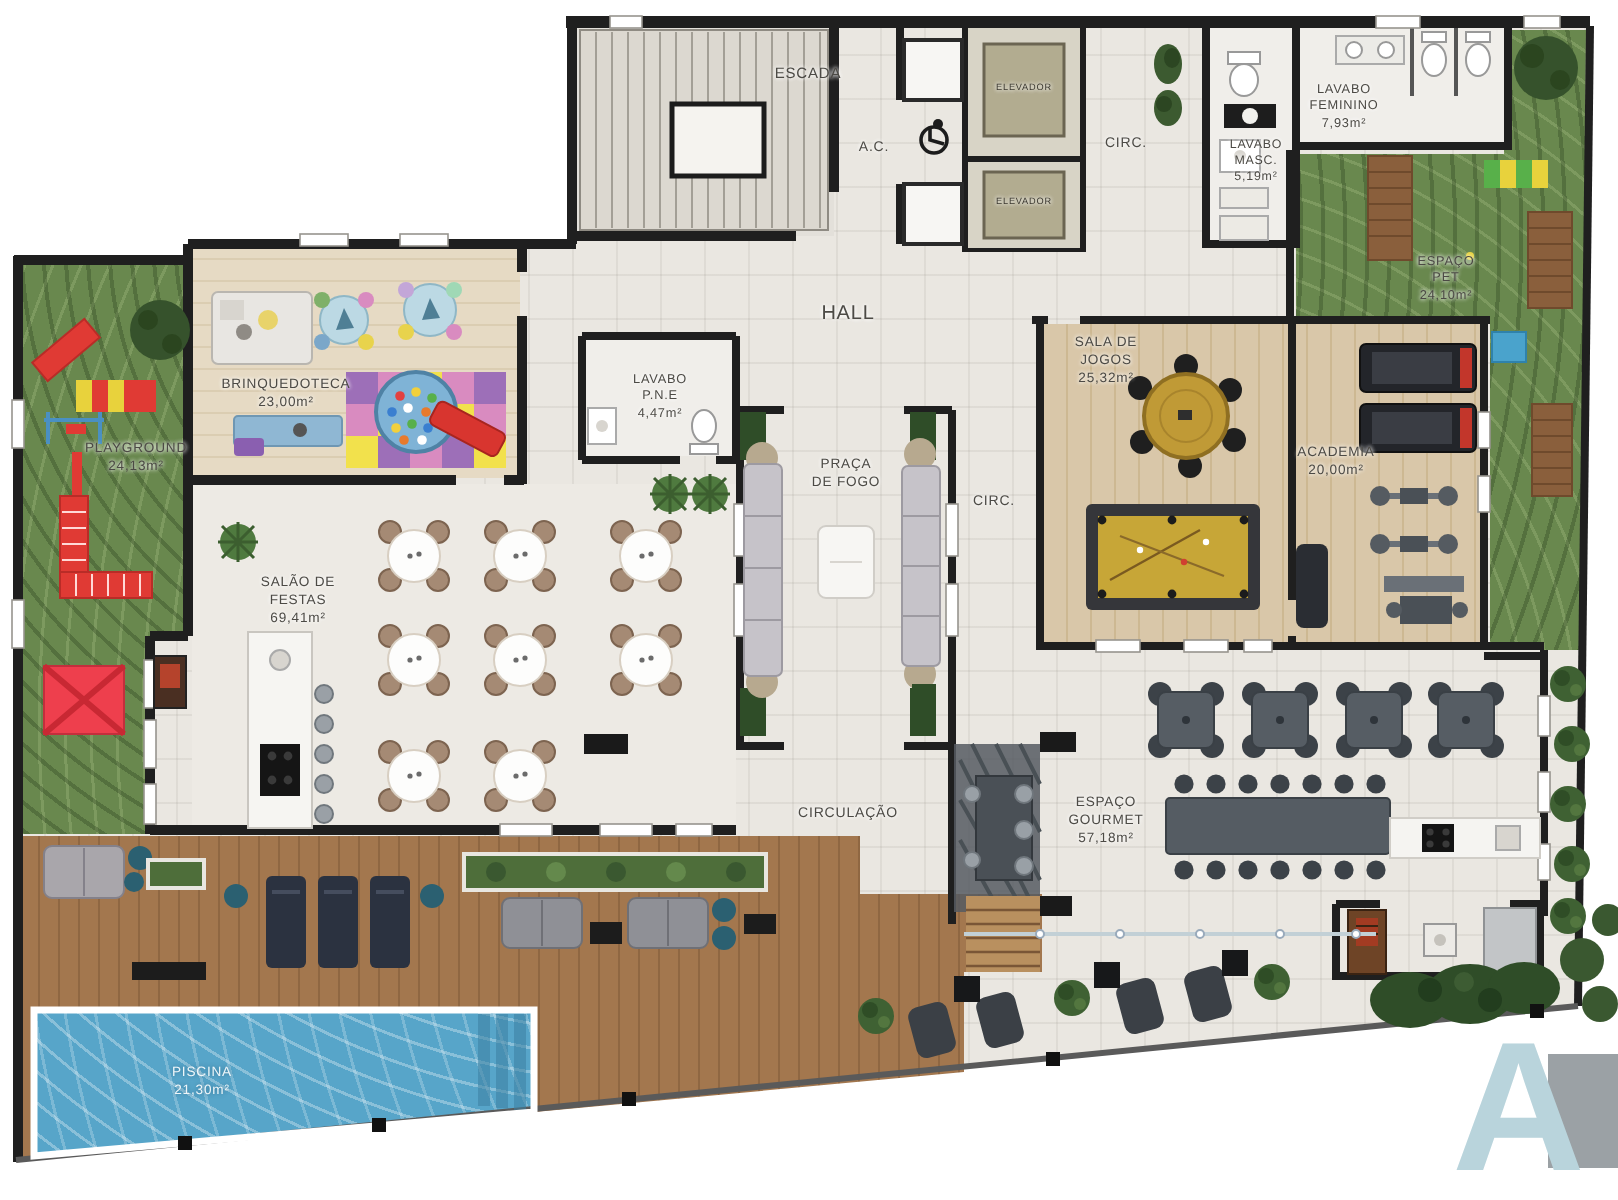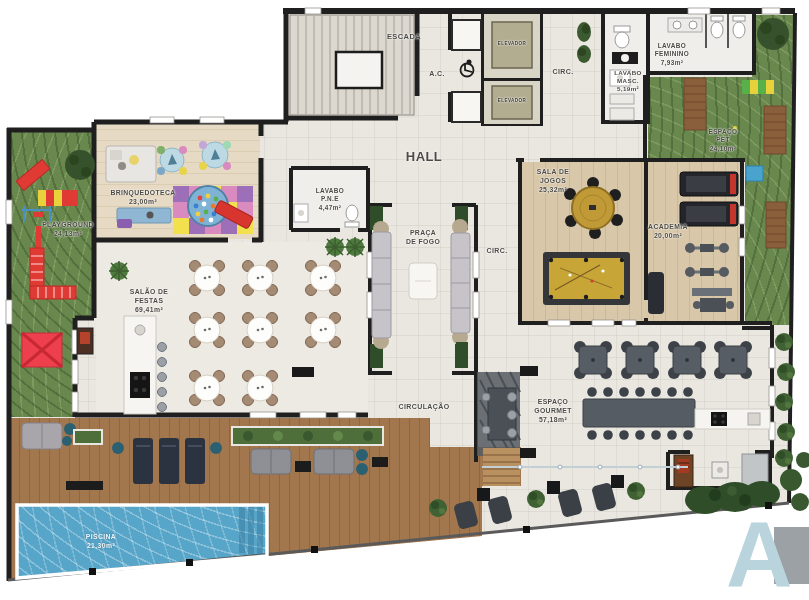--- a/index.html
+++ b/index.html
@@ -19,21 +19,21 @@
     background-image:repeating-radial-gradient(circle at 30% 20%,rgba(30,50,20,.28) 0 2px,transparent 2px 11px),
                      repeating-radial-gradient(circle at 70% 60%,rgba(205,225,165,.20) 0 1.5px,transparent 1.5px 13px);}
   .deck{left:0;top:0;width:809px;height:600px;
     background:repeating-linear-gradient(90deg,#a3774e 0 9px,#8f6742 9px 10px);
     clip-path:polygon(10px 418px,430px 418px,430px 447px,521px 447px,521px 486px,482px 486px,482px 536px,10px 580px);}
   .pool{left:0;top:0;width:809px;height:600px;background-color:#57a5c9;
     background-image:repeating-radial-gradient(circle at 40% 30%,rgba(255,255,255,.30) 0 1.5px,rgba(255,255,255,0) 1.5px 12px),
                      repeating-radial-gradient(circle at 70% 70%,rgba(255,255,255,.22) 0 1.5px,transparent 1.5px 15px);
     clip-path:polygon(17px 505px,267px 505px,267px 556px,17px 578px);}
   .lbl{position:absolute;transform:translate(-50%,-50%);white-space:pre-line;text-align:center;
-    font-weight:bold;color:#4c4a45;letter-spacing:.4px;line-height:1.3;
+    font-weight:normal;color:#4c4a45;letter-spacing:.4px;line-height:1.3;
     text-shadow:0 0 2px rgba(255,255,255,.95),0 0 2px rgba(255,255,255,.9);}
   .lbl-pool{color:#eef6f9;text-shadow:0 0 2px rgba(40,90,120,.7);}
   #logo-a{position:absolute;left:726px;top:508px;font-size:92px;font-weight:bold;
     color:#b9d4dc;line-height:1;}
   #logo-sq{position:absolute;left:774px;top:527px;width:35px;height:57px;background:#9ba1a5;}
 </style>
 </head>
 <body>
 
 <div id="stage">
@@ -548,21 +548,21 @@
   <div class="lbl" style="left:563px;top:72px;font-size:7px;">CIRC.</div>
   <div class="lbl" style="left:628px;top:81px;font-size:6.2px;">LAVABO
 MASC.
 5,19m²</div>
   <div class="lbl" style="left:672px;top:54px;font-size:6.4px;">LAVABO
 FEMININO
 7,93m²</div>
   <div class="lbl" style="left:723px;top:140px;font-size:6.4px;">ESPAÇO
 PET
 24,10m²</div>
-  <div class="lbl" style="left:424px;top:157px;font-size:13px;">HALL</div>
+  <div class="lbl" style="left:424px;top:157px;font-size:10px;">HALL</div>
   <div class="lbl" style="left:143px;top:198px;font-size:6.8px;">BRINQUEDOTECA
 23,00m²</div>
   <div class="lbl" style="left:68px;top:230px;font-size:6.8px;">PLAYGROUND
 24,13m²</div>
   <div class="lbl" style="left:330px;top:199px;font-size:6.4px;">LAVABO
 P.N.E
 4,47m²</div>
   <div class="lbl" style="left:423px;top:238px;font-size:6.8px;">PRAÇA
 DE FOGO</div>
   <div class="lbl" style="left:497px;top:251px;font-size:7px;">CIRC.</div>

